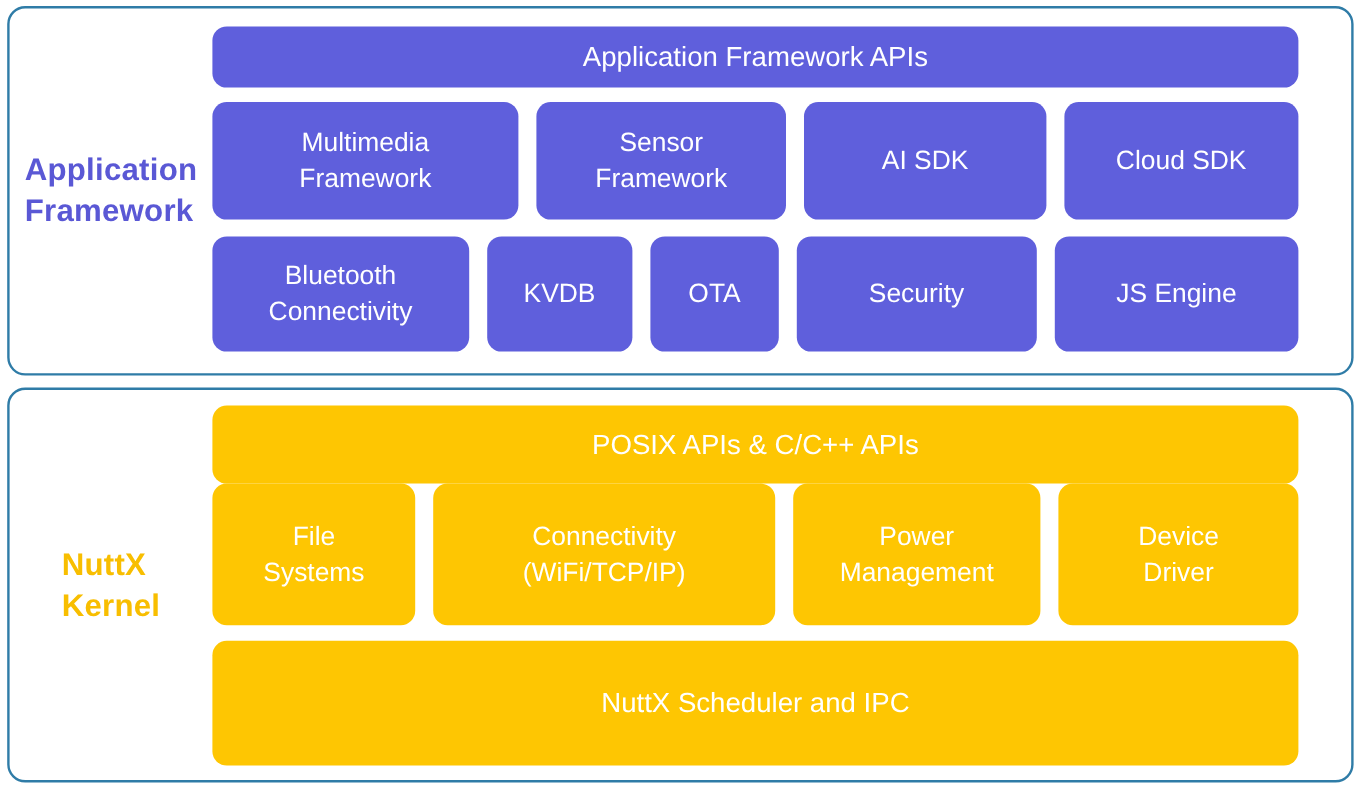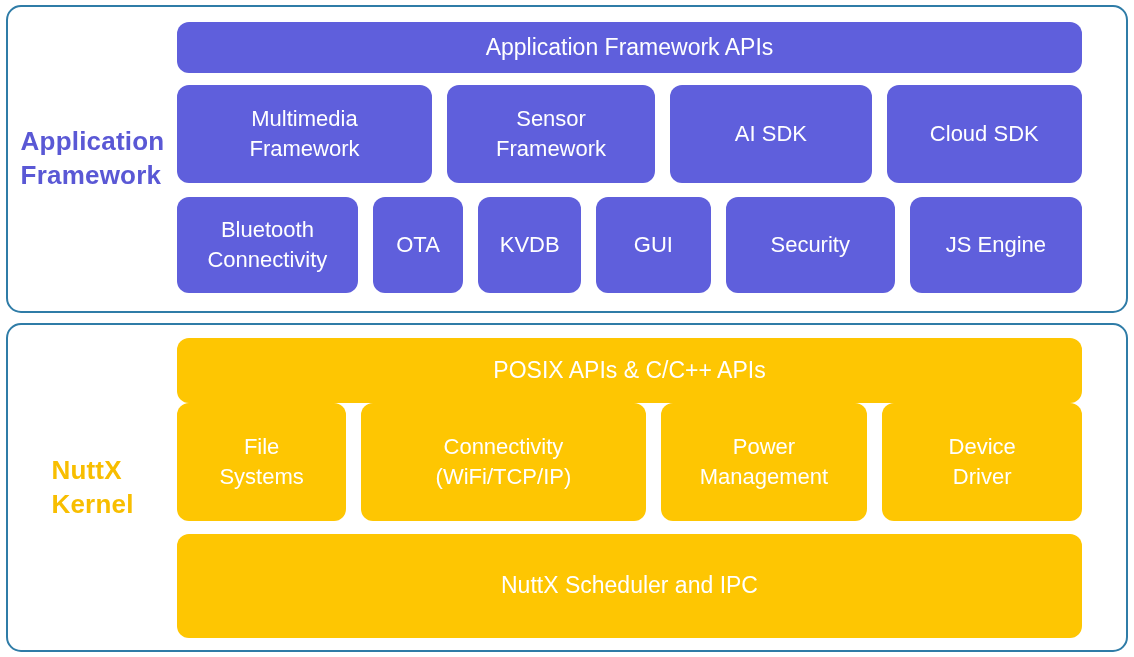--- a/index.html
+++ b/index.html
@@ -72,23 +72,22 @@
         <div class="block" style="flex:257 1 0">Multimedia
 Framework</div>
         <div class="block" style="flex:210 1 0">Sensor
 Framework</div>
         <div class="block" style="flex:203 1 0">AI SDK</div>
         <div class="block" style="flex:197 1 0">Cloud SDK</div>
       </div>
       <div class="row" style="height:96px; margin-top:14px">
         <div class="block" style="flex:188 1 0">Bluetooth
 Connectivity</div>
+        <div class="block" style="flex:107 1 0">KVDB</div>
         <div class="block" style="flex:94 1 0">OTA</div>
-        <div class="block" style="flex:107 1 0">KVDB</div>
-        <div class="block" style="flex:119 1 0">GUI</div>
         <div class="block" style="flex:176 1 0">Security</div>
         <div class="block" style="flex:179 1 0">JS Engine</div>
       </div>
     </div>
   </section>
 
   <section class="panel panel-kernel">
     <div class="side-label">NuttX
 Kernel</div>
     <div class="content">

